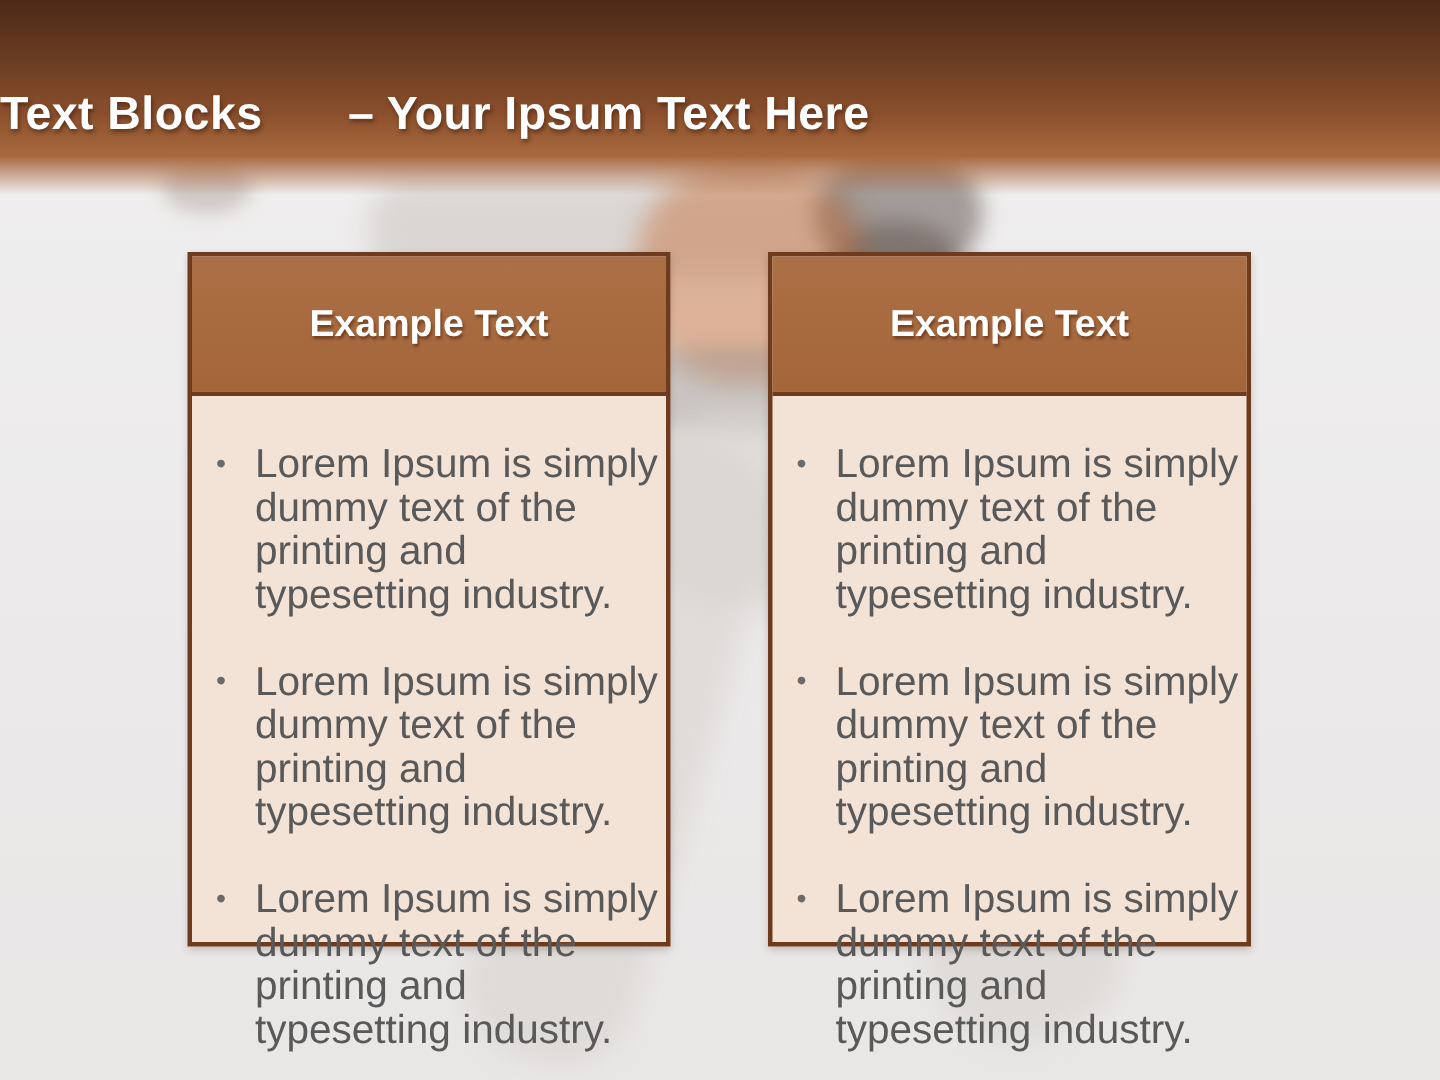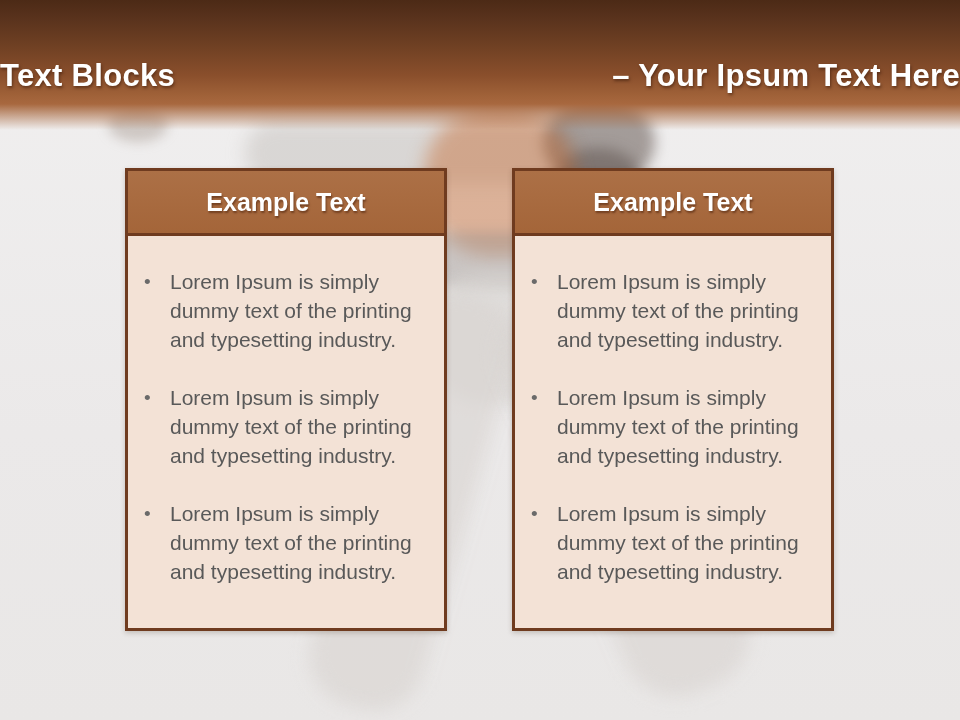--- a/index.html
+++ b/index.html
@@ -27,52 +27,52 @@
   
   .header-band {
     position: absolute; top: 0; left: 0; width: 100%; height: 130px; z-index: 2;
     background: linear-gradient(180deg,
       #4c2a16 0%, #5a331d 15%, #6f4023 35%, #8a4f2c 58%,
       #9f6138 73%, #a8683f 80%, rgba(168,104,63,0.55) 89%,
       rgba(205,165,140,0.0) 100%);
   }
   .title {
     position: absolute; top: 44px; left: 0; width: 100%; height: 64px; z-index: 3;
-    display: flex; align-items: center; justify-content: space-between;
+    display: flex; align-items: center; justify-content: flex-start;
     color: #ffffff; font-size: 31px; letter-spacing: 0.3px;
     text-shadow: 1px 2px 3px rgba(45,18,5,0.5);
     white-space: pre;
     gap: 48px;
   }
   .title .bold { font-weight: bold; }
 
   
   .text-block {
     position: absolute; top: 168px; width: 322px; height: 463px; z-index: 4;
     border: 3px solid #6f3b1f;
     background: #f3e2d6;
     box-shadow: 0 2px 5px rgba(60,40,25,0.22);
   }
   .text-block.left  { left: 125px; }
   .text-block.right { left: 512px; }
   .block-header {
-    height: 65px;
+    height: 93px;
     border-bottom: 3px solid #6f3b1f;
     background: linear-gradient(180deg, #ac7046 0%, #a46539 100%);
     display: flex; align-items: center; justify-content: center;
     color: #ffffff; font-size: 25px; font-weight: bold;
     text-shadow: 1px 2px 2px rgba(70,30,10,0.55);
   }
   .block-body { padding: 31px 2px 0 14px; }
   .block-body ul { list-style: none; }
   .block-body li {
     position: relative;
     max-width: 300px;
     padding-left: 28px;
-    font-size: 21px; line-height: 29px;
+    font-size: 27px; line-height: 29px;
     color: #595959;
     margin-bottom: 29px;
   }
   .block-body li::before {
     content: "\2022";
     position: absolute; left: 2px; top: 0;
     color: #6a6a6a; font-size: 19px;
   }
 </style>
 </head>

